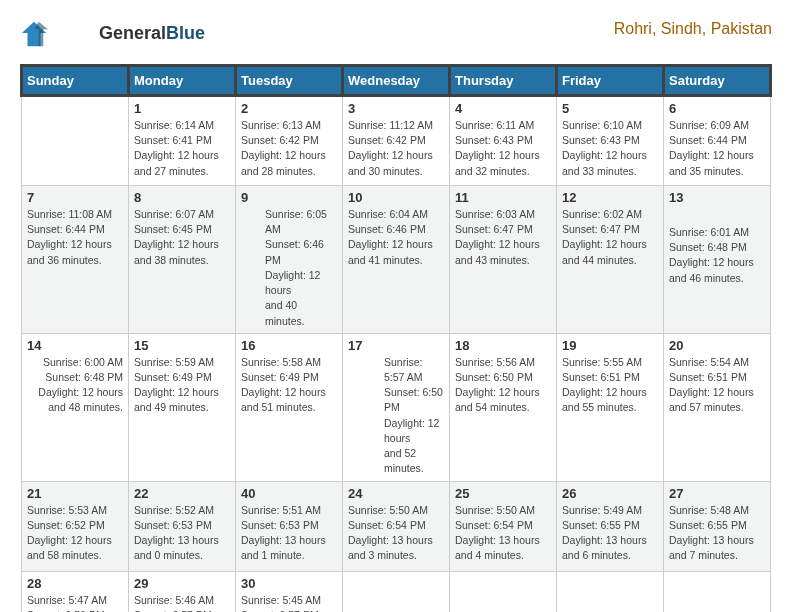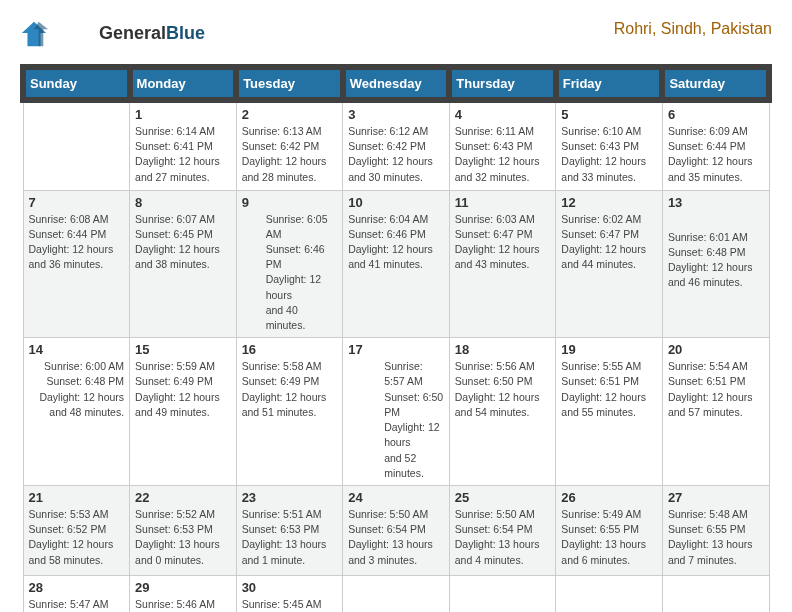--- a/index.html
+++ b/index.html
@@ -57,21 +57,21 @@
       width: 100%;
       border-collapse: collapse;
       table-layout: fixed;
     }
     thead tr th {
       background-color: #2471a3;
       color: #fff;
       font-size: 13px;
       padding: 6px 4px;
       text-align: left;
-      border: 6px solid #404040;
+      border: 3px solid #404040;
     }
     tbody tr td {
       border: 1px solid #ccc;
       vertical-align: top;
       padding: 4px 5px;
       font-size: 11px;
       color: #333;
       height: 90px;
     }
     tbody tr:nth-child(even) td {
@@ -135,21 +135,21 @@
         </td>
         <td>
           <span class="day-number">2</span>
           <div class="day-info" style="white-space: pre-line;">Sunrise: 6:13 AM
 Sunset: 6:42 PM
 Daylight: 12 hours
 and 28 minutes.</div>
         </td>
         <td>
           <span class="day-number">3</span>
-          <div class="day-info" style="white-space: pre-line;">Sunrise: 6:12 AM
+          <div class="day-info" style="white-space: pre-line;">Sunrise: 11:12 AM
 Sunset: 6:42 PM
 Daylight: 12 hours
 and 30 minutes.</div>
         </td>
         <td>
           <span class="day-number">4</span>
           <div class="day-info" style="white-space: pre-line;">Sunrise: 6:11 AM
 Sunset: 6:43 PM
 Daylight: 12 hours
 and 32 minutes.</div>
@@ -165,21 +165,21 @@
           <span class="day-number">6</span>
           <div class="day-info" style="white-space: pre-line;">Sunrise: 6:09 AM
 Sunset: 6:44 PM
 Daylight: 12 hours
 and 35 minutes.</div>
         </td>
       </tr>
       <tr>
         <td>
           <span class="day-number">7</span>
-          <div class="day-info" style="white-space: pre-line;">Sunrise: 6:08 AM
+          <div class="day-info" style="white-space: pre-line;">Sunrise: 11:08 AM
 Sunset: 6:44 PM
 Daylight: 12 hours
 and 36 minutes.</div>
         </td>
         <td>
           <span class="day-number">8</span>
           <div class="day-info" style="white-space: pre-line;">Sunrise: 6:07 AM
 Sunset: 6:45 PM
 Daylight: 12 hours
 and 38 minutes.</div>
@@ -280,21 +280,21 @@
 and 58 minutes.</div>
         </td>
         <td>
           <span class="day-number">22</span>
           <div class="day-info" style="white-space: pre-line;">Sunrise: 5:52 AM
 Sunset: 6:53 PM
 Daylight: 13 hours
 and 0 minutes.</div>
         </td>
         <td>
-          <span class="day-number">23</span>
+          <span class="day-number">40</span>
           <div class="day-info" style="white-space: pre-line;">Sunrise: 5:51 AM
 Sunset: 6:53 PM
 Daylight: 13 hours
 and 1 minute.</div>
         </td>
         <td>
           <span class="day-number">24</span>
           <div class="day-info" style="white-space: pre-line;">Sunrise: 5:50 AM
 Sunset: 6:54 PM
 Daylight: 13 hours

